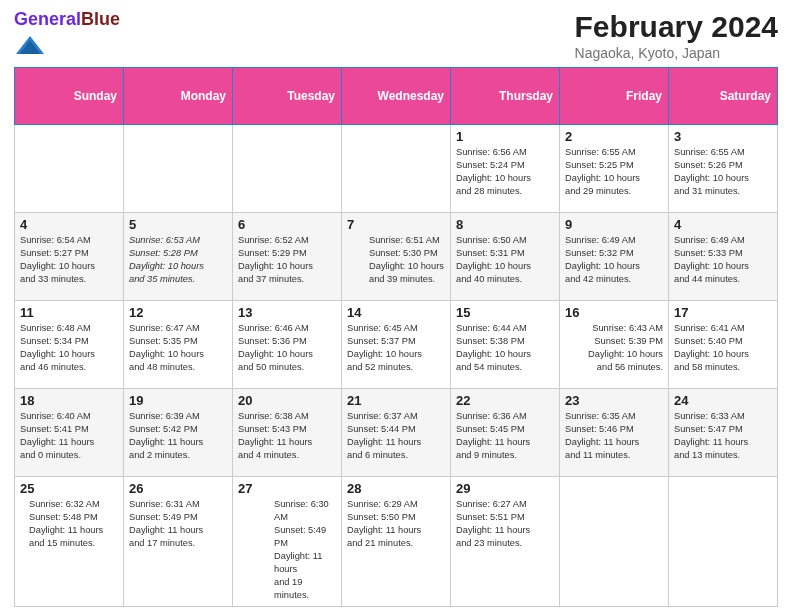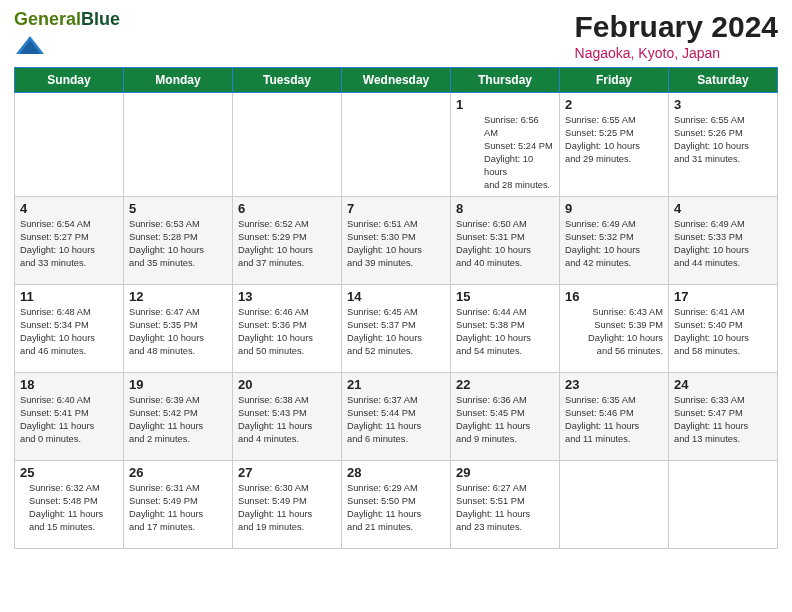--- a/index.html
+++ b/index.html
@@ -27,52 +27,52 @@
       align-items: center;
       gap: 2px;
     }
     .logo-text {
       font-size: 18px;
       font-weight: bold;
       color: #222;
       line-height: 1.1;
     }
     .logo-text span {
-      color: #4d7c0f;
+      color: #6d28d9;
     }
     .logo-icon {
       width: 28px;
       height: 28px;
       margin-left: 2px;
     }
     .title-block {
     }
     .cal-title {
       font-size: 30px;
       font-weight: bold;
       color: #222;
       line-height: 1.1;
     }
     .cal-subtitle {
       font-size: 14px;
-      color: #be185d;
+      color: #737373;
       margin-top: 2px;
     }
     table {
       width: 100%;
       border-collapse: collapse;
       table-layout: fixed;
     }
     thead tr th {
-      background: #15803d;
+      background: #ec4899;
       color: #fff;
       font-size: 12px;
       font-weight: bold;
-      padding: 5px 6px;
-      text-align: center;
+      padding: 21px 6px;
+      text-align: right;
       border: 1px solid #2a7dc9;
     }
     tbody tr td {
       border: 1px solid #ccc;
       vertical-align: top;
       padding: 4px 5px;
       font-size: 9.5px;
       color: #222;
       height: 88px;
     }
@@ -99,21 +99,21 @@
     }
   </style>
 </head>
 <body>
 
 <div class="page">
   <div class="header">
     <div class="logo">
       <div>
         <div class="logo-text">
-          <span>General</span><span style="color:#14532d">Blue</span>
+          <span>General</span><span style="color:#7f1d1d">Blue</span>
         </div>
 
         <svg class="logo-icon" viewBox="0 0 28 18" xmlns="http://www.w3.org/2000/svg" style="display:block;margin-top:1px;">
           <polygon points="0,18 14,0 28,18" fill="#2a7dc9"></polygon>
           <polygon points="4,18 14,4 24,18" fill="#1a5fa0"></polygon>
         </svg>
       </div>
     </div>
     <div class="title-block">
       <div class="cal-title">February 2024</div>
@@ -134,21 +134,21 @@
         </tr>
     </thead>
     <tbody id="tbody">
     <tr>
           <td class="empty-cell"></td>
           <td class="empty-cell"></td>
           <td class="empty-cell"></td>
           <td class="empty-cell"></td>
           <td>
             <span class="day-num">1</span>
-            <div class="day-info" style="white-space: pre-line; margin-left: 28px;">Sunrise: 6:56 AM
+            <div class="day-info" style="white-space: pre-line;">Sunrise: 6:56 AM
 Sunset: 5:24 PM
 Daylight: 10 hours
 and 28 minutes.</div>
           </td>
           <td>
             <span class="day-num">2</span>
             <div class="day-info" style="white-space: pre-line;">Sunrise: 6:55 AM
 Sunset: 5:25 PM
 Daylight: 10 hours
 and 29 minutes.</div>
@@ -164,35 +164,35 @@
         <tr>
           <td>
             <span class="day-num">4</span>
             <div class="day-info" style="white-space: pre-line;">Sunrise: 6:54 AM
 Sunset: 5:27 PM
 Daylight: 10 hours
 and 33 minutes.</div>
           </td>
           <td>
             <span class="day-num">5</span>
-            <div class="day-info" style="white-space: pre-line;">Sunrise: 6:53 AM
+            <div class="day-info" style="white-space: pre-line; font-style: italic;">Sunrise: 6:53 AM
 Sunset: 5:28 PM
 Daylight: 10 hours
 and 35 minutes.</div>
           </td>
           <td>
             <span class="day-num">6</span>
             <div class="day-info" style="white-space: pre-line;">Sunrise: 6:52 AM
 Sunset: 5:29 PM
 Daylight: 10 hours
 and 37 minutes.</div>
           </td>
           <td>
             <span class="day-num">7</span>
-            <div class="day-info" style="white-space: pre-line;">Sunrise: 6:51 AM
+            <div class="day-info" style="white-space: pre-line; margin-left: 22px;">Sunrise: 6:51 AM
 Sunset: 5:30 PM
 Daylight: 10 hours
 and 39 minutes.</div>
           </td>
           <td>
             <span class="day-num">8</span>
             <div class="day-info" style="white-space: pre-line;">Sunrise: 6:50 AM
 Sunset: 5:31 PM
 Daylight: 10 hours
 and 40 minutes.</div>
@@ -324,21 +324,21 @@
           </td>
           <td>
             <span class="day-num">26</span>
             <div class="day-info" style="white-space: pre-line;">Sunrise: 6:31 AM
 Sunset: 5:49 PM
 Daylight: 11 hours
 and 17 minutes.</div>
           </td>
           <td>
             <span class="day-num">27</span>
-            <div class="day-info" style="white-space: pre-line;">Sunrise: 6:30 AM
+            <div class="day-info" style="white-space: pre-line; margin-left: 36px;">Sunrise: 6:30 AM
 Sunset: 5:49 PM
 Daylight: 11 hours
 and 19 minutes.</div>
           </td>
           <td>
             <span class="day-num">28</span>
             <div class="day-info" style="white-space: pre-line;">Sunrise: 6:29 AM
 Sunset: 5:50 PM
 Daylight: 11 hours
 and 21 minutes.</div>

